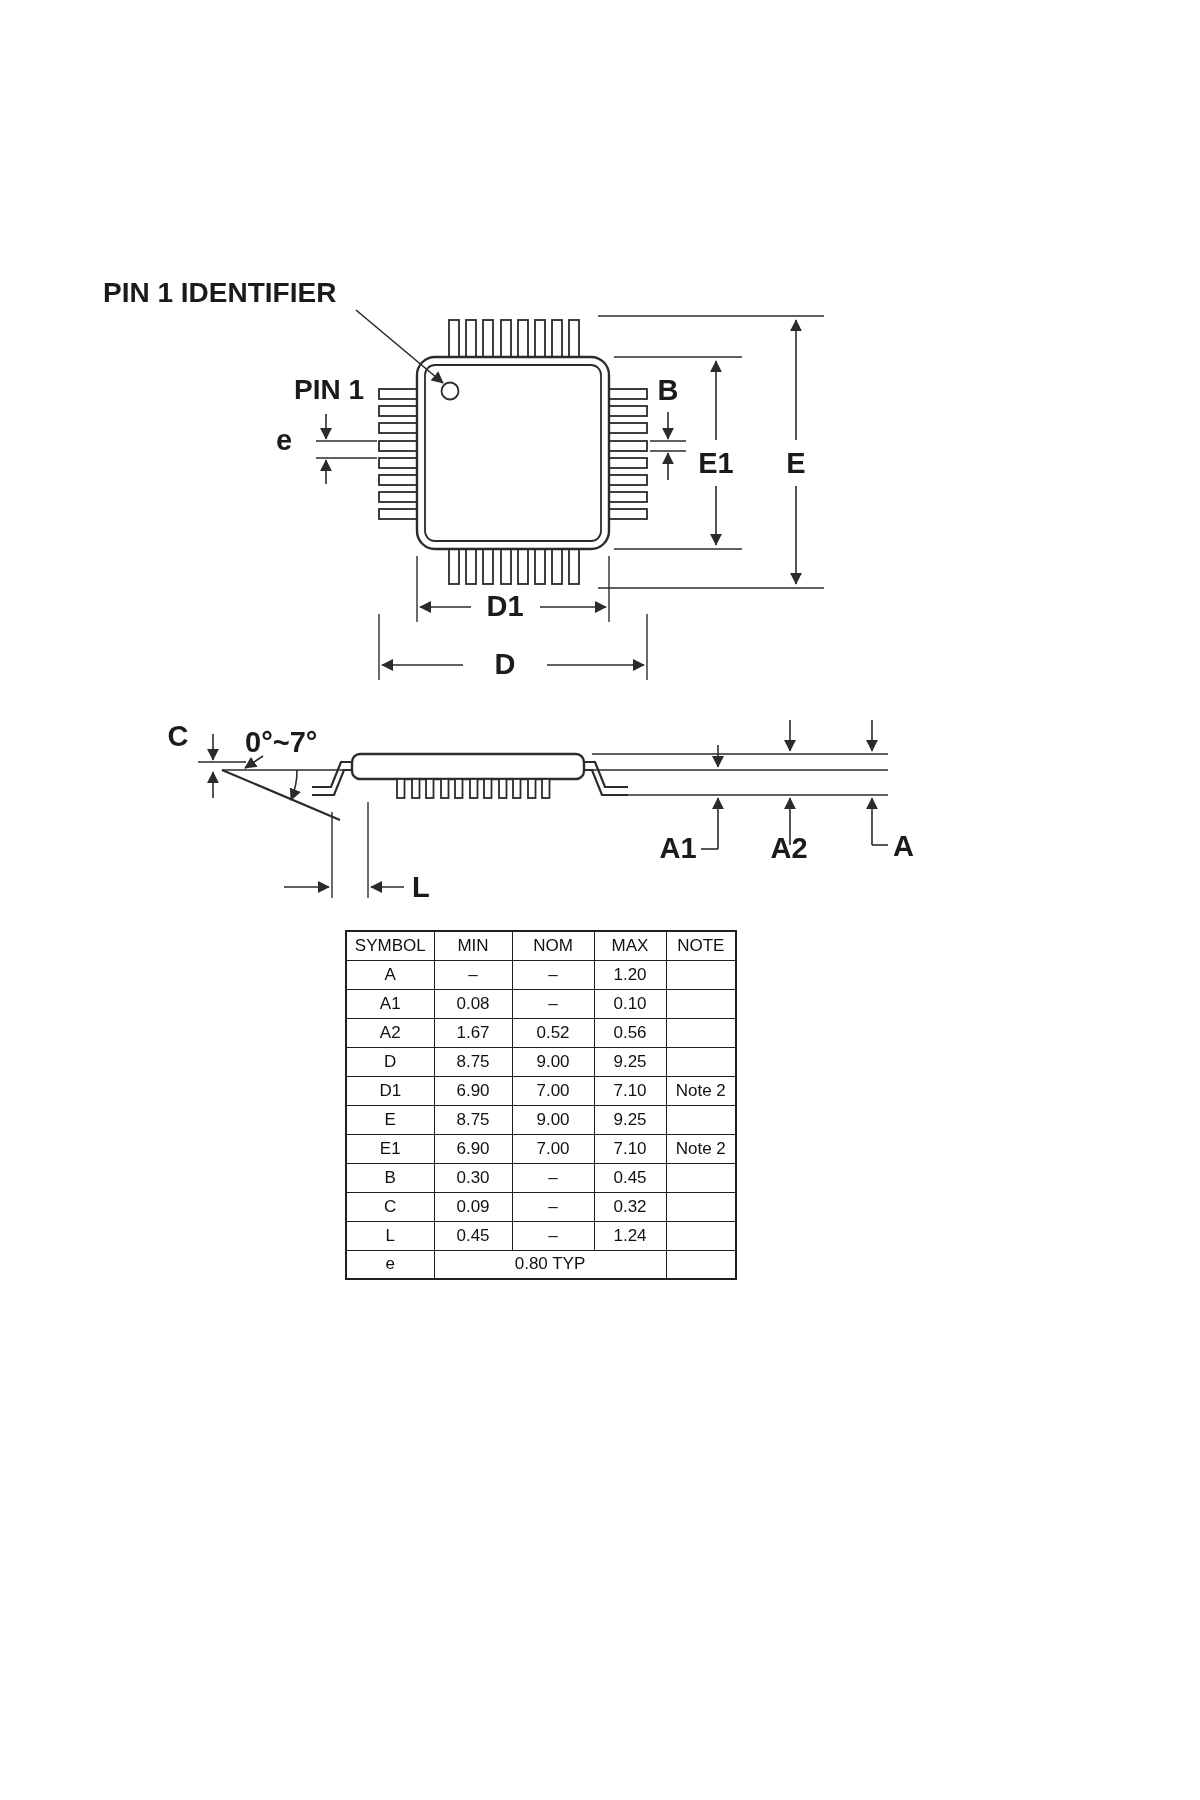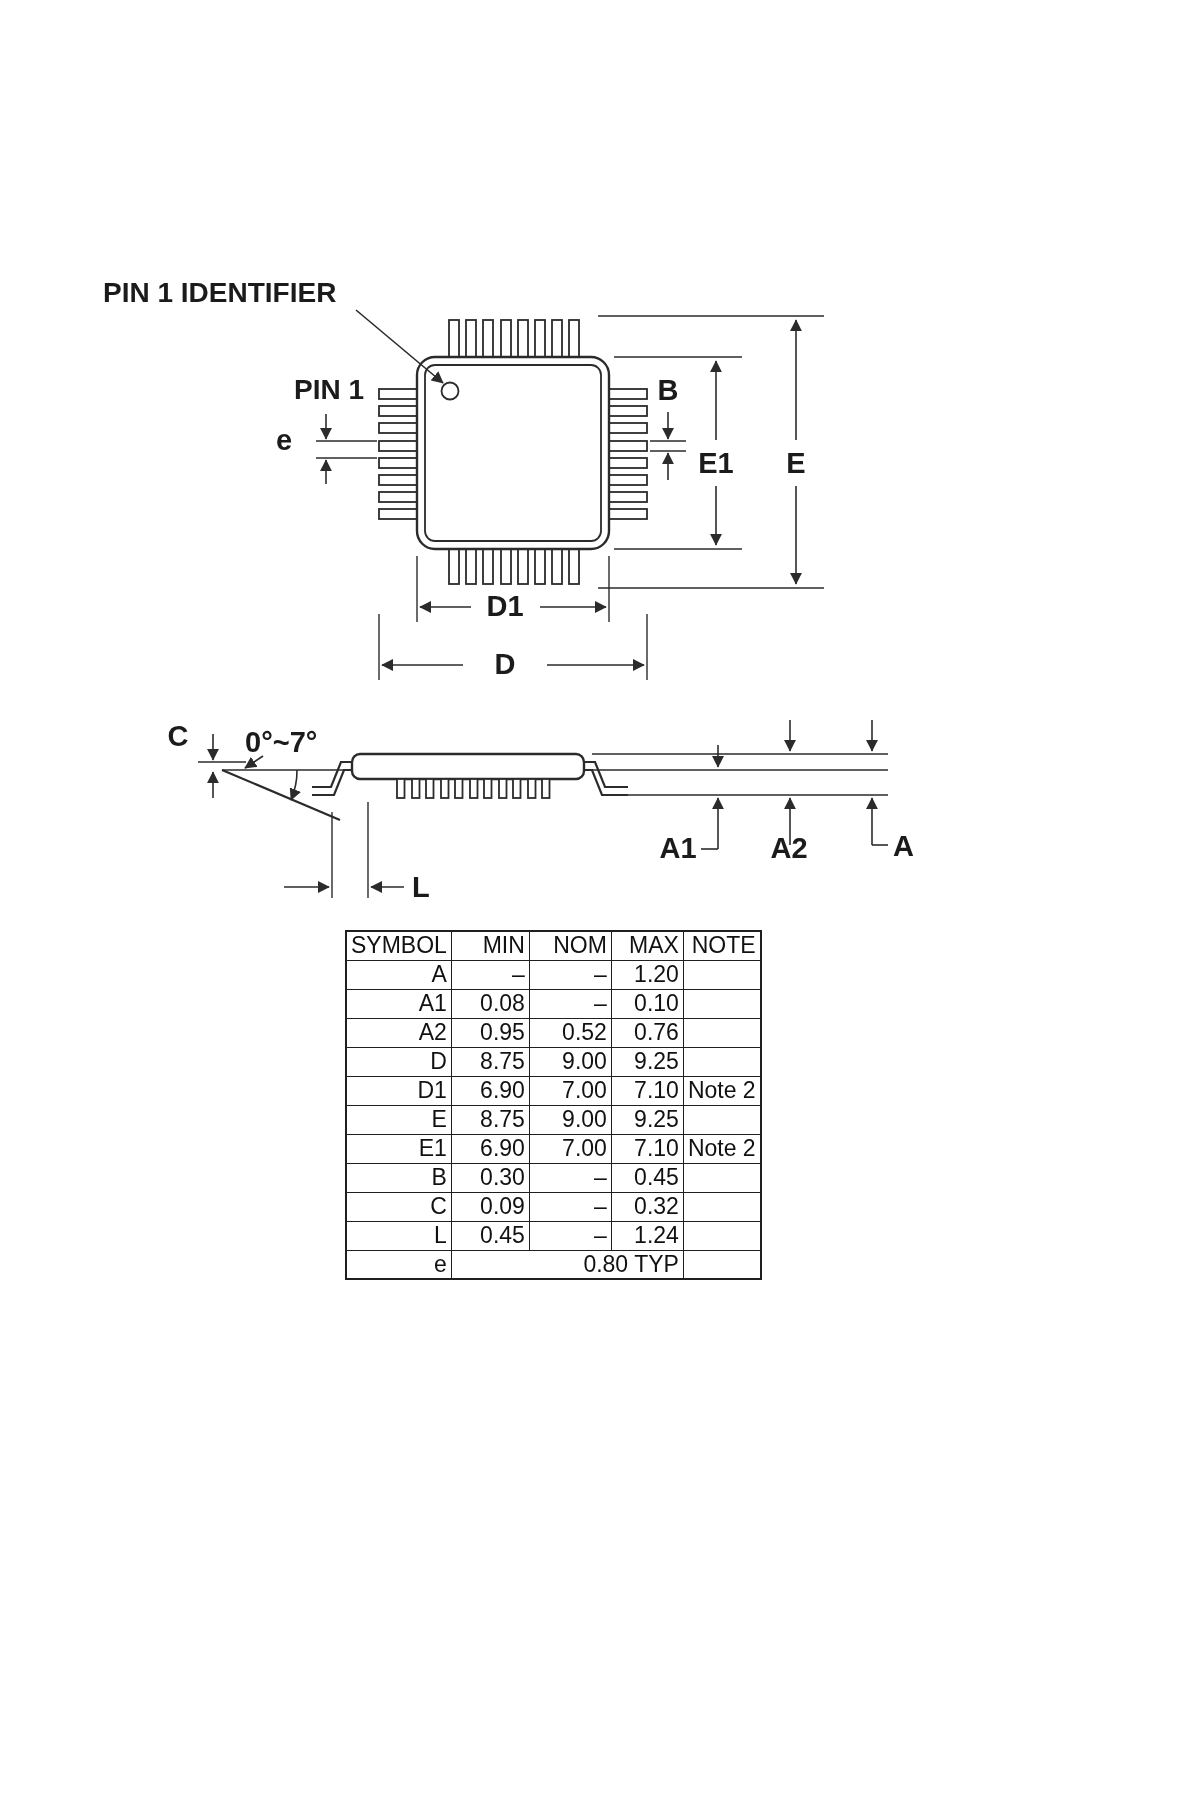--- a/index.html
+++ b/index.html
@@ -34,24 +34,24 @@
   table.dim-table {
     position: absolute; left: 345px; top: 930px;
     border-collapse: collapse;
     background: #ffffff;
     border: 2.4px solid #1f1f1f;
     table-layout: fixed;
   }
   table.dim-table th, table.dim-table td {
     border: 1.6px solid #1f1f1f;
     font-family: "Liberation Sans", sans-serif;
-    font-size: 23px;
+    font-size: 17px;
     font-weight: normal;
     color: #111111;
-    text-align: right;
+    text-align: center;
     vertical-align: middle;
     height: 29px;
     padding: 0 4px;
     white-space: nowrap;
   }
 </style>
 </head>
 <body>
 
 <svg class="drawing" width="1200" height="1800" viewBox="0 0 1200 1800" xmlns="http://www.w3.org/2000/svg">
@@ -271,23 +271,23 @@
     </tr>
     <tr>
       <td>A1</td>
       <td>0.08</td>
       <td>–</td>
       <td>0.10</td>
       <td></td>
     </tr>
     <tr>
       <td>A2</td>
-      <td>0.95</td>
+      <td>1.67</td>
       <td>0.52</td>
-      <td>0.76</td>
+      <td>0.56</td>
       <td></td>
     </tr>
     <tr>
       <td>D</td>
       <td>8.75</td>
       <td>9.00</td>
       <td>9.25</td>
       <td></td>
     </tr>
     <tr>

